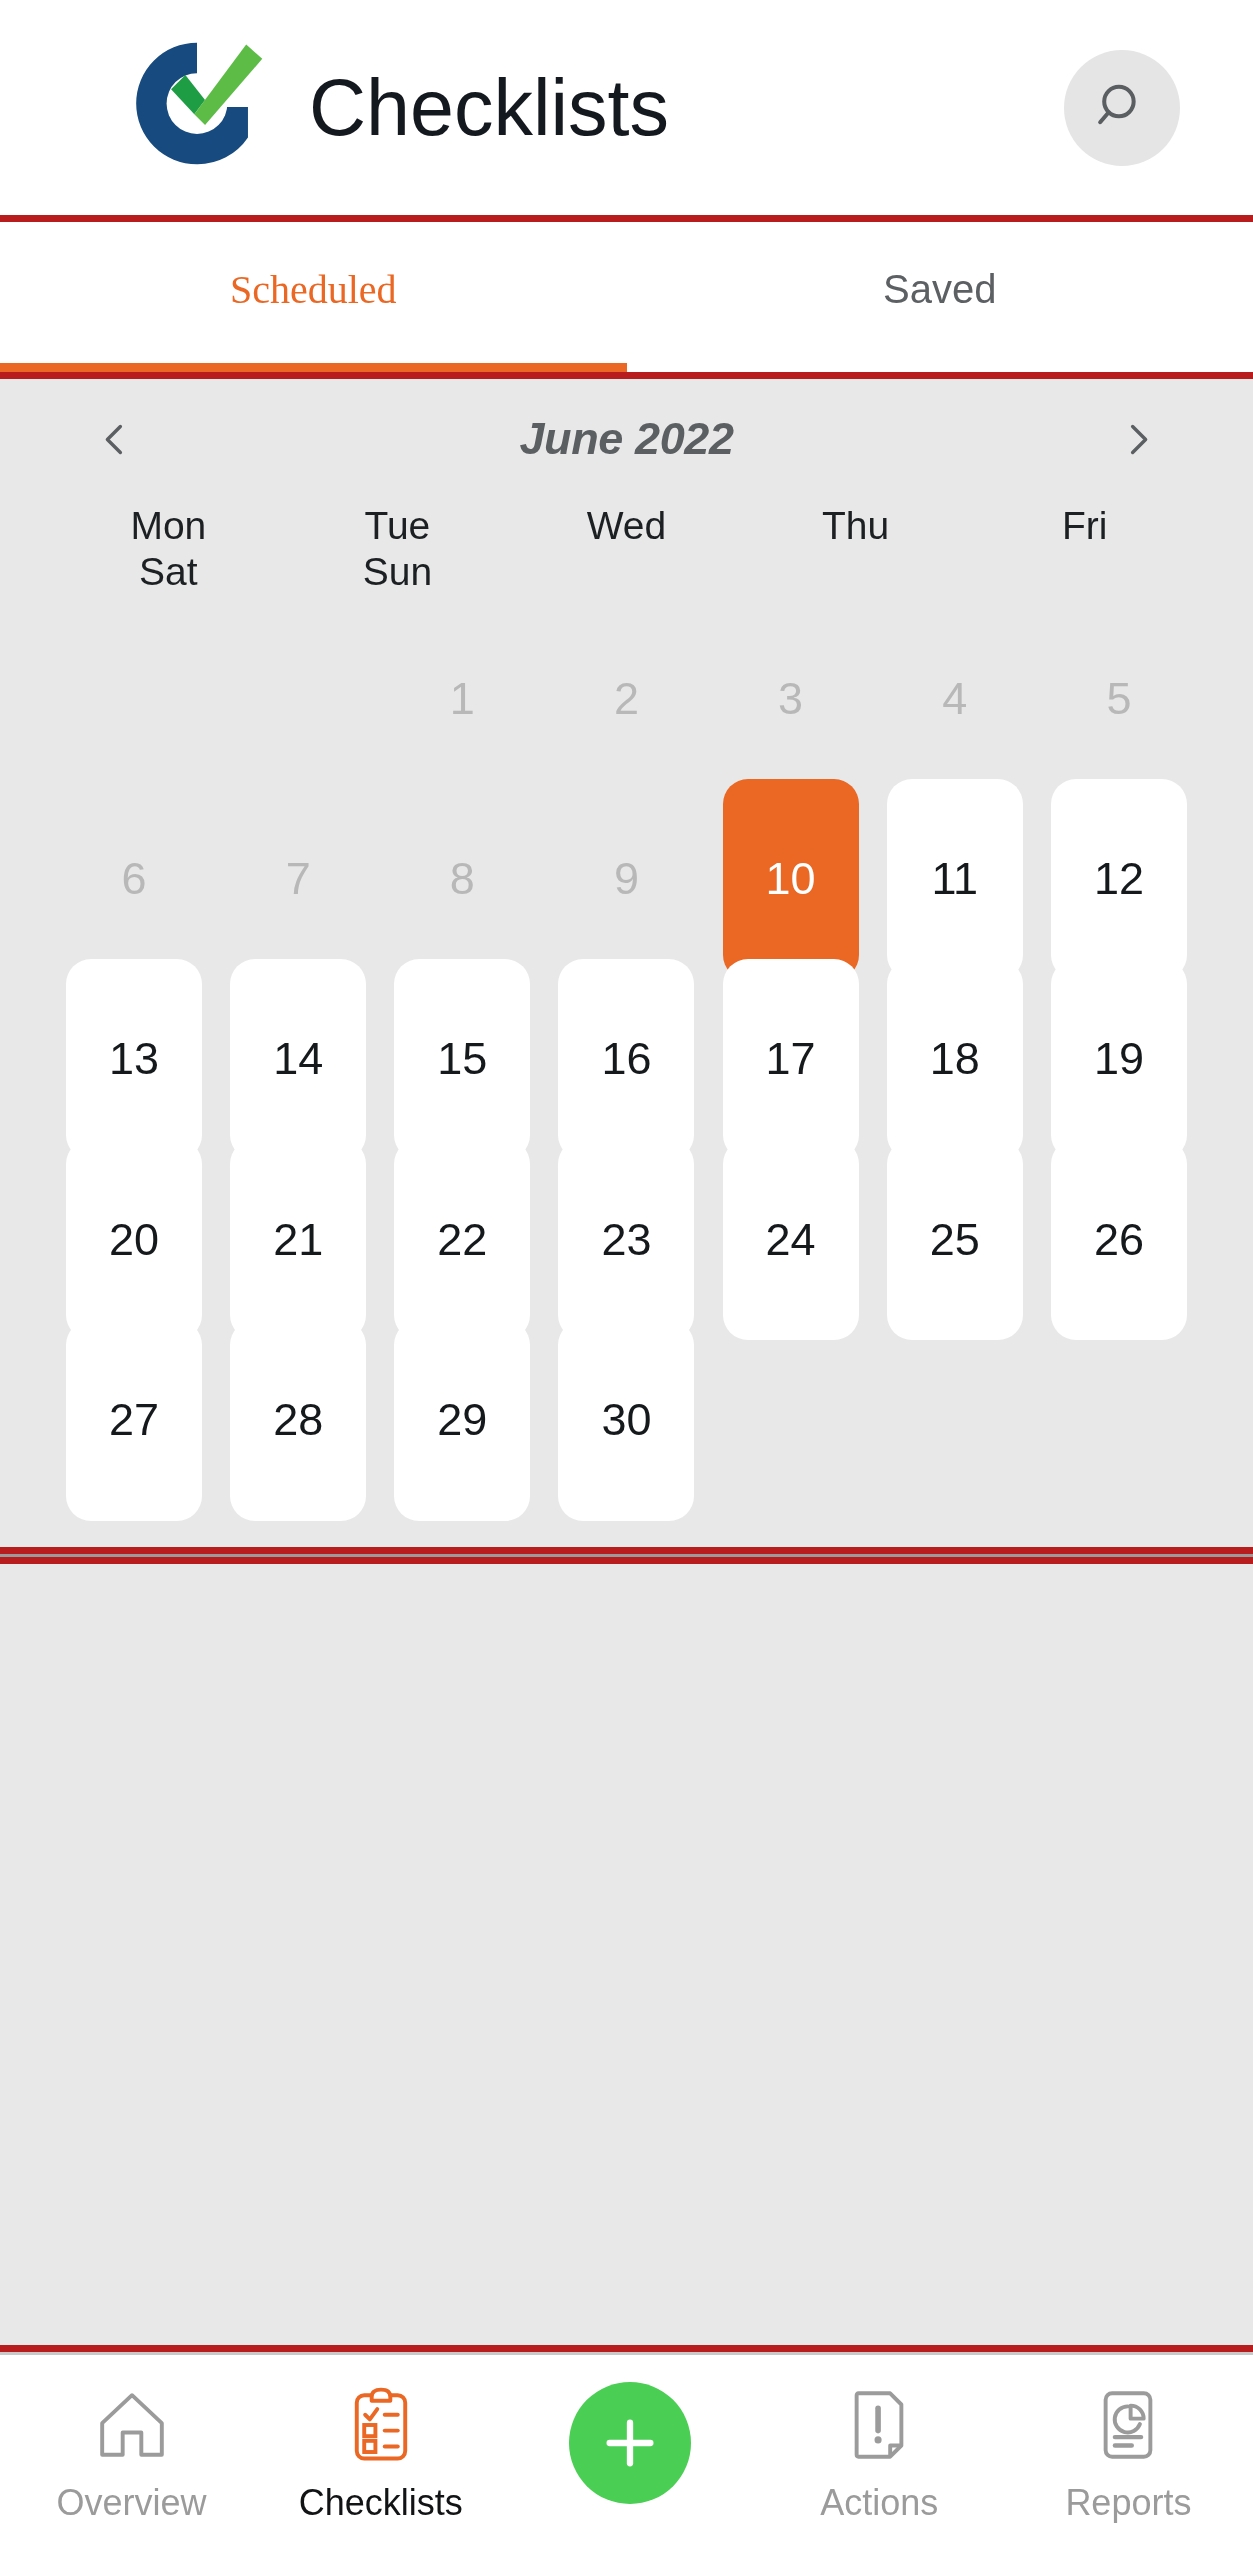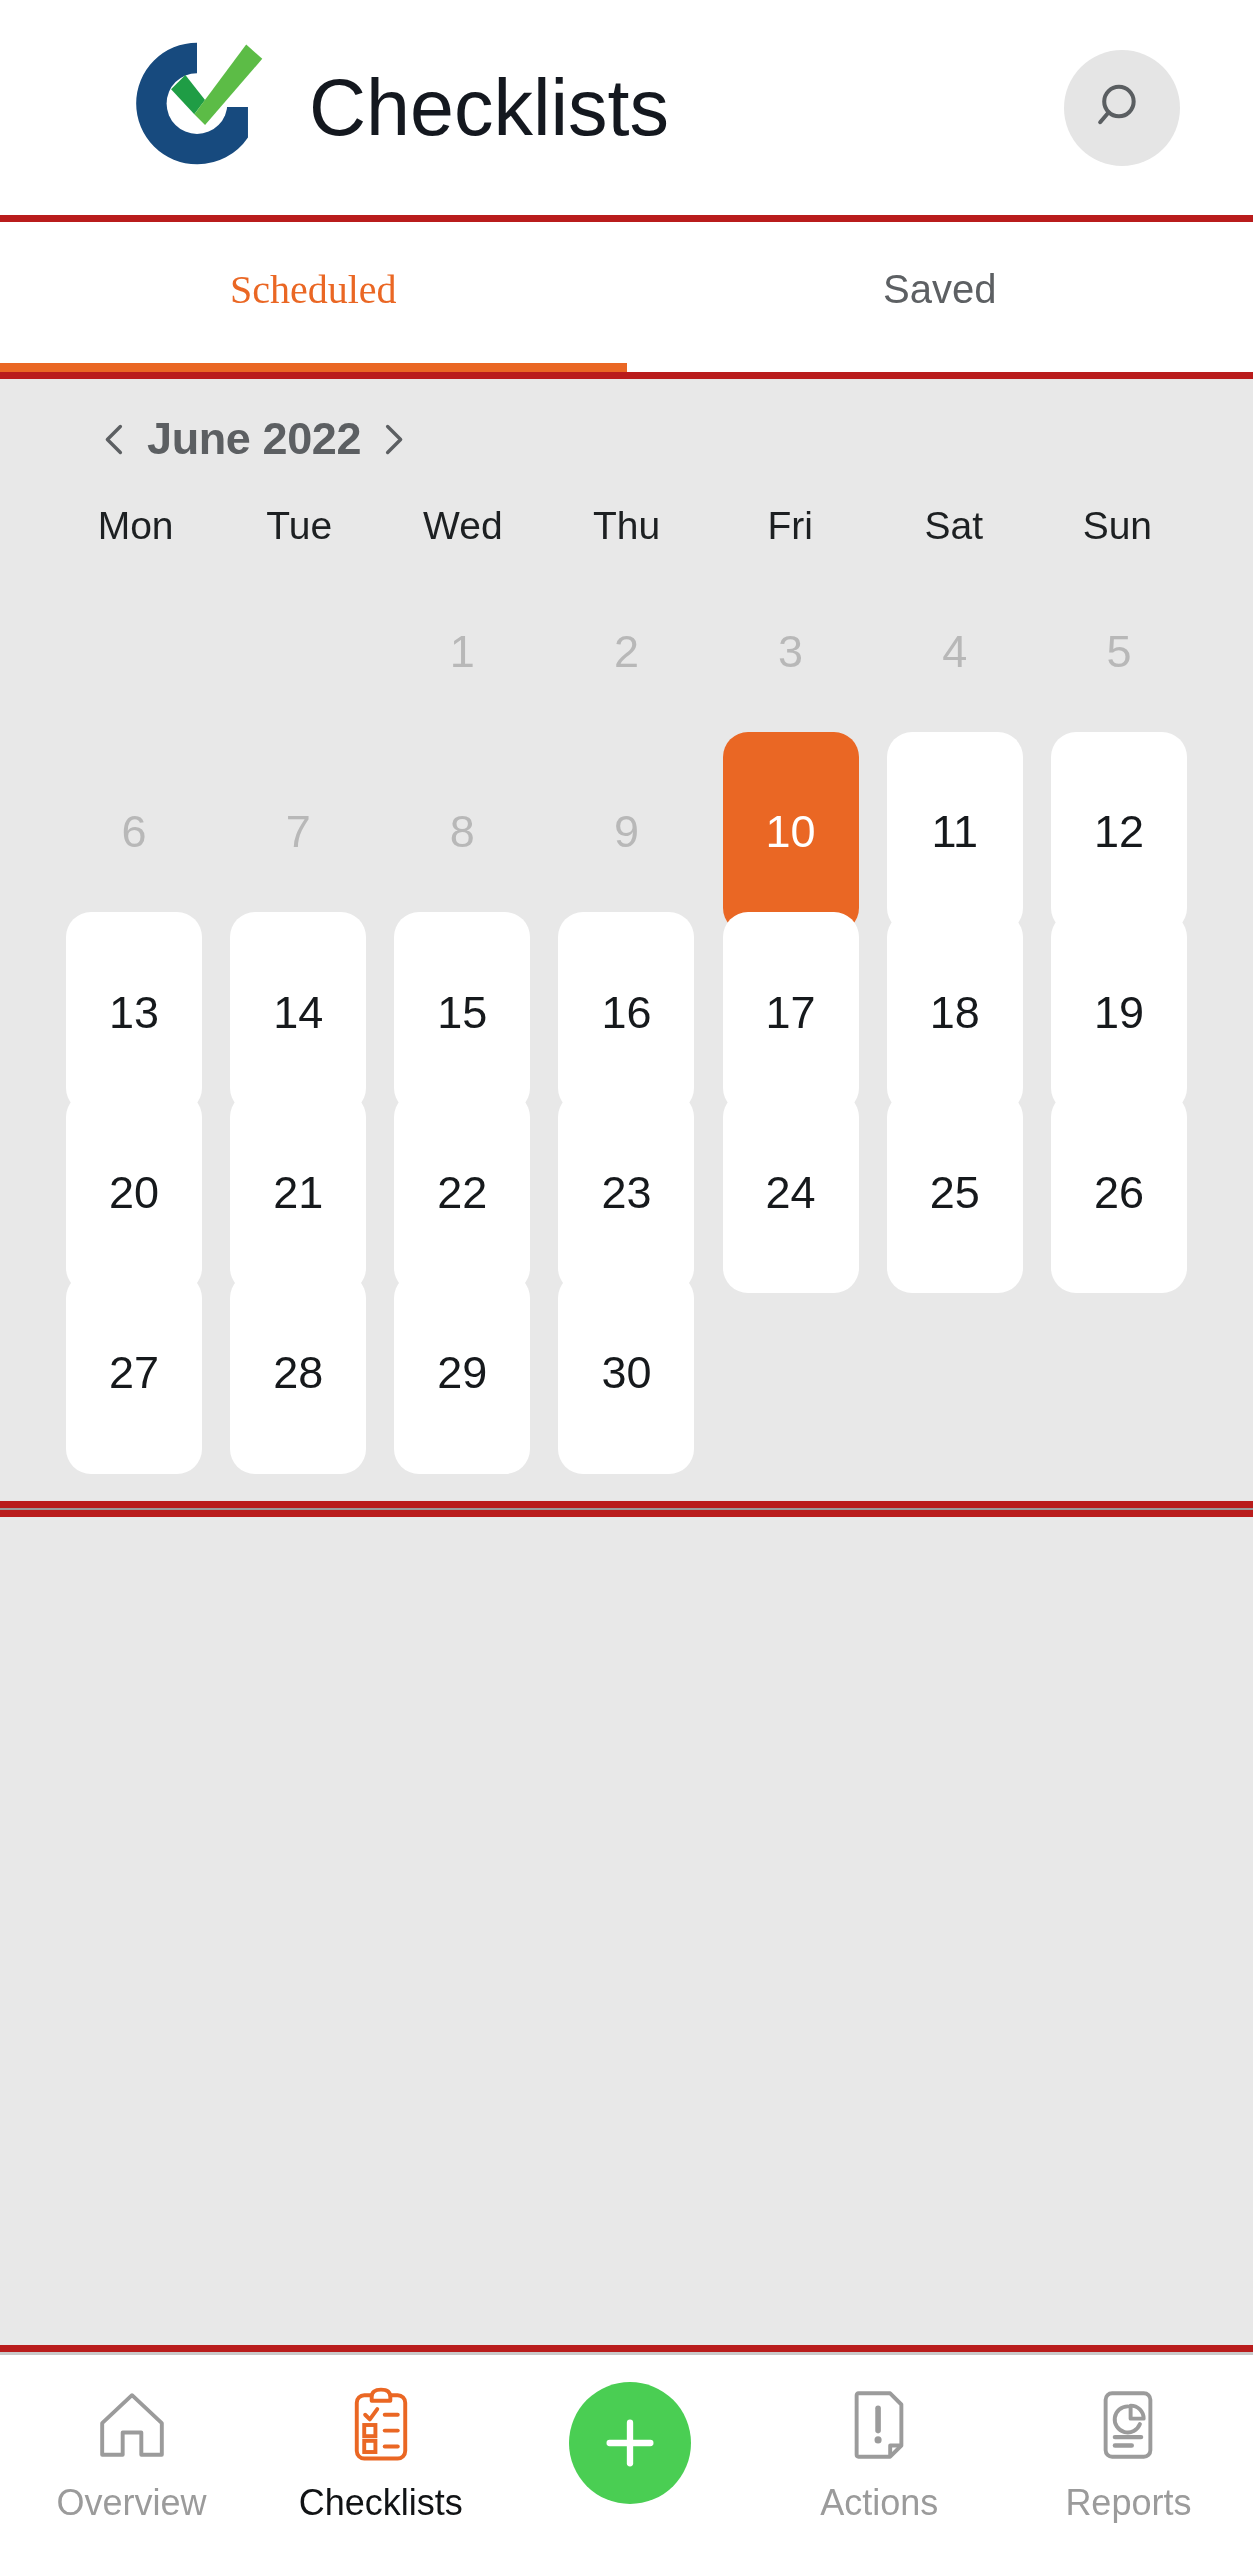--- a/index.html
+++ b/index.html
@@ -94,42 +94,44 @@
   
   .calendar {
     background: #e8e8e8;
     flex: 0 0 auto;
     padding: 0 52px;
   }
   .cal-head {
     height: 120px;
     display: flex;
     align-items: center;
+    justify-content: space-between;
     padding: 0 32px;
+    font-style: italic;
   }
   .nav-arrow {
     width: 63px;
     height: 63px;
     display: flex;
     align-items: center;
     justify-content: center;
     cursor: pointer;
     background: none;
     border: none;
   }
   .nav-arrow svg { width: 39px; height: 39px; display: block; }
   .cal-month {
     font-size: 45px;
     font-weight: bold;
     color: #5c5f62;
     letter-spacing: -0.4px;
   }
   .weekdays {
     display: grid;
-    grid-template-columns: repeat(7, 1fr);
+    grid-template-columns: repeat(5, 1fr);
     padding: 0 1.8px;
     margin-top: 3.6px;
   }
   .weekday {
     text-align: center;
     font-size: 39px;
     color: #1d2022;
     line-height: 1.2;
   }
   .weeks {

